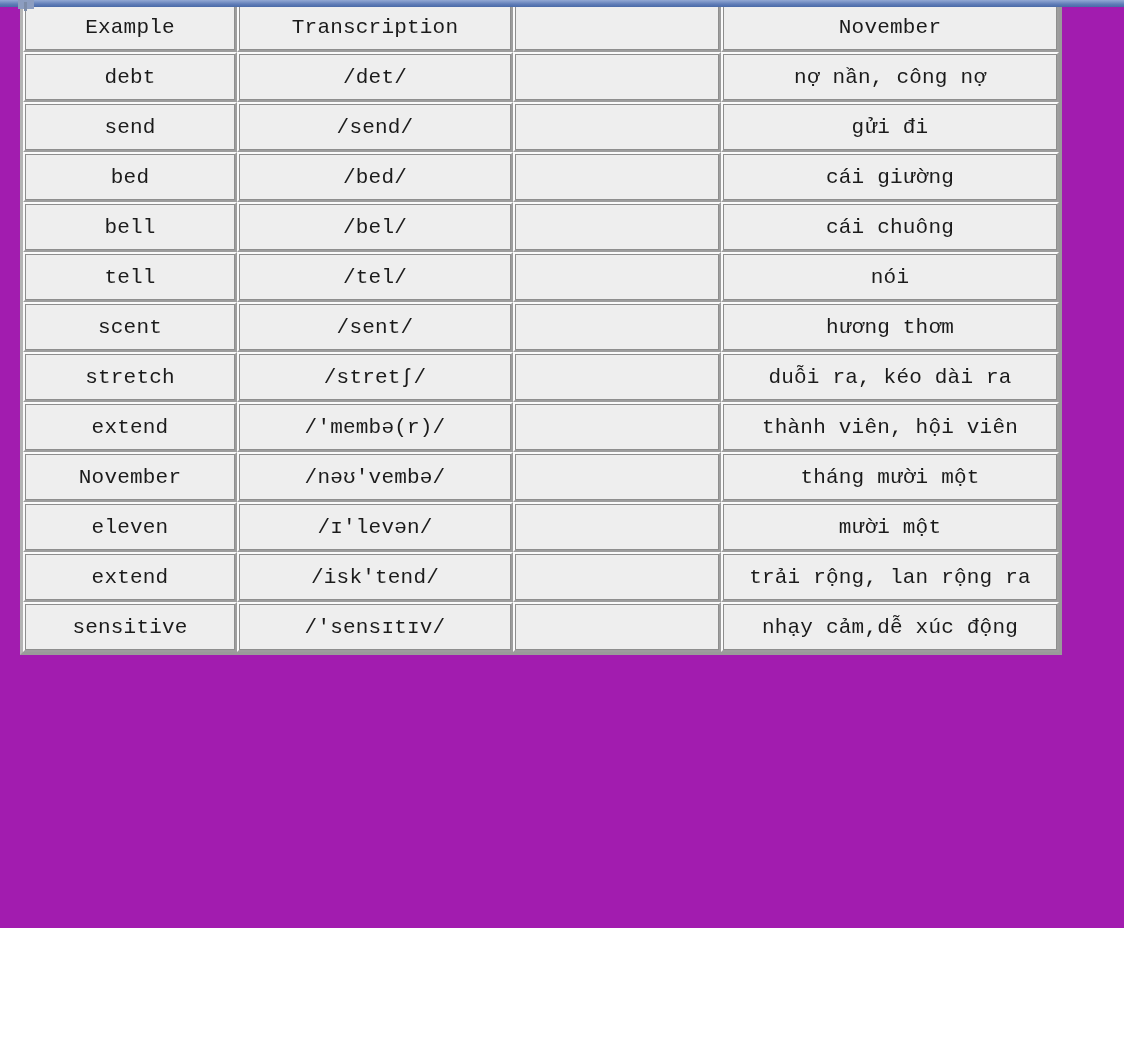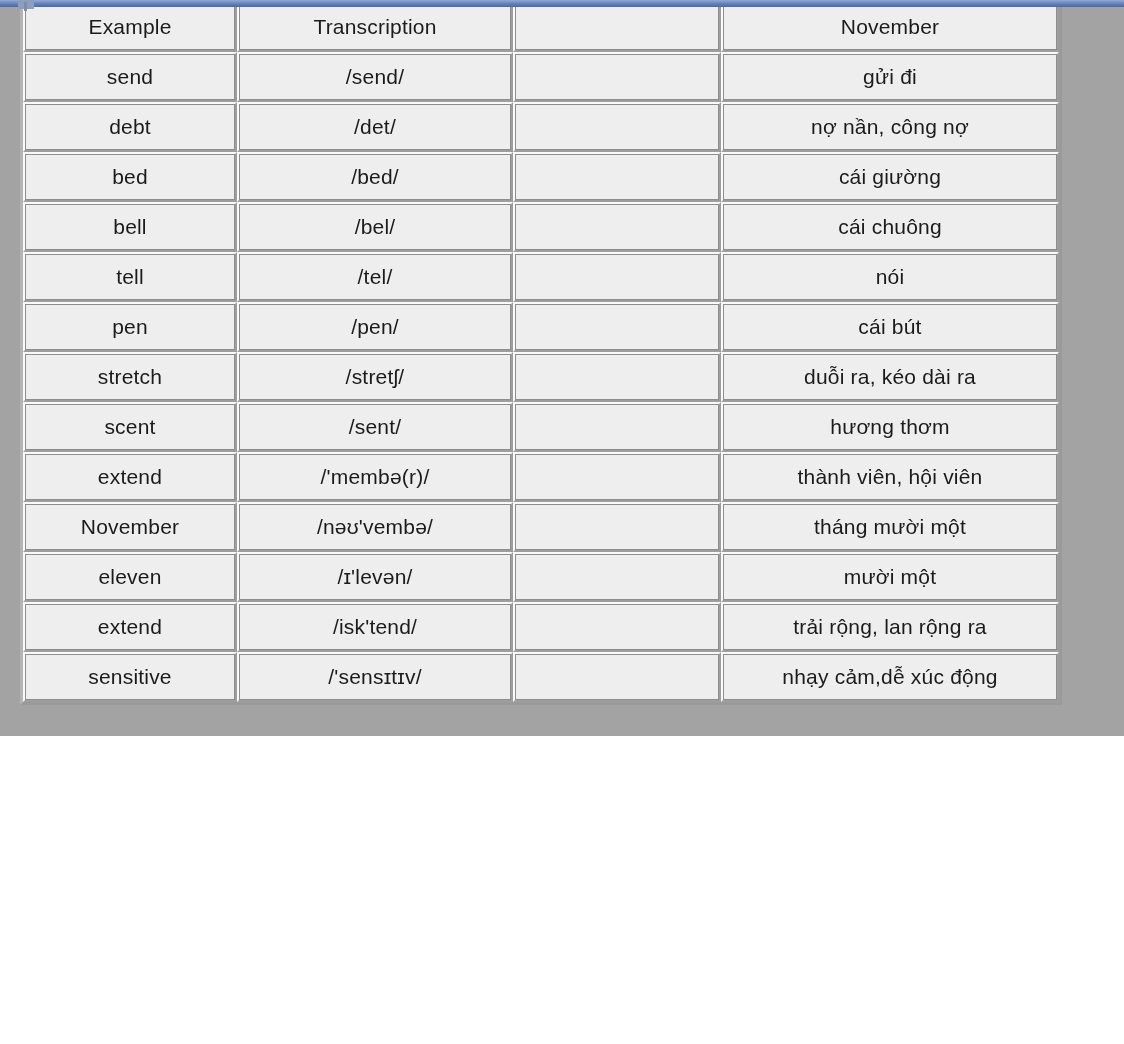--- a/index.html
+++ b/index.html
@@ -43,22 +43,23 @@
     width: 3px;
     height: 9px;
     background: #7d8ca8;
   }
 
   .page {
     position: absolute;
     top: 0;
     left: 0;
     width: 1124px;
-    height: 736px;
-    background: #a3a3a3;
+    height: 928px;
+    background: #a21caf;
+    font-family: Liberation Mono, monospace;
   }
 
   .table-wrap {
     position: absolute;
     left: 20px;
     top: 2px;
     width: 1036px;
   }
 
   table.voc {
@@ -129,66 +130,60 @@
       <thead>
         <tr class="hdr-row">
           <td>Example</td>
           <td class="hdr-trans">Transcription</td>
           <td></td>
           <td>November</td>
         </tr>
       </thead>
       <tbody id="voc-body">
           <tr>
+            <td class="example-cell">debt</td>
+            <td class="trans-cell">/det/</td>
+            <td class="blank-cell"></td>
+            <td class="meaning-cell">nợ nần, công nợ</td>
+          </tr>
+          <tr>
             <td class="example-cell">send</td>
             <td class="trans-cell">/send/</td>
             <td class="blank-cell"></td>
             <td class="meaning-cell">gửi đi</td>
           </tr>
           <tr>
-            <td class="example-cell">debt</td>
-            <td class="trans-cell">/det/</td>
-            <td class="blank-cell"></td>
-            <td class="meaning-cell">nợ nần, công nợ</td>
-          </tr>
-          <tr>
             <td class="example-cell">bed</td>
             <td class="trans-cell">/bed/</td>
             <td class="blank-cell"></td>
             <td class="meaning-cell">cái giường</td>
           </tr>
           <tr>
             <td class="example-cell">bell</td>
             <td class="trans-cell">/bel/</td>
             <td class="blank-cell"></td>
             <td class="meaning-cell">cái chuông</td>
           </tr>
           <tr>
             <td class="example-cell">tell</td>
             <td class="trans-cell">/tel/</td>
             <td class="blank-cell"></td>
             <td class="meaning-cell">nói</td>
           </tr>
           <tr>
-            <td class="example-cell">pen</td>
-            <td class="trans-cell">/pen/</td>
-            <td class="blank-cell"></td>
-            <td class="meaning-cell">cái bút</td>
+            <td class="example-cell">scent</td>
+            <td class="trans-cell">/sent/</td>
+            <td class="blank-cell"></td>
+            <td class="meaning-cell">hương thơm</td>
           </tr>
           <tr>
             <td class="example-cell">stretch</td>
             <td class="trans-cell">/stretʃ/</td>
             <td class="blank-cell"></td>
             <td class="meaning-cell">duỗi ra, kéo dài ra</td>
-          </tr>
-          <tr>
-            <td class="example-cell">scent</td>
-            <td class="trans-cell">/sent/</td>
-            <td class="blank-cell"></td>
-            <td class="meaning-cell">hương thơm</td>
           </tr>
           <tr>
             <td class="example-cell">extend</td>
             <td class="trans-cell">/'membə(r)/</td>
             <td class="blank-cell"></td>
             <td class="meaning-cell">thành viên, hội viên</td>
           </tr>
           <tr>
             <td class="example-cell">November</td>
             <td class="trans-cell">/nəʊ'vembə/</td>

